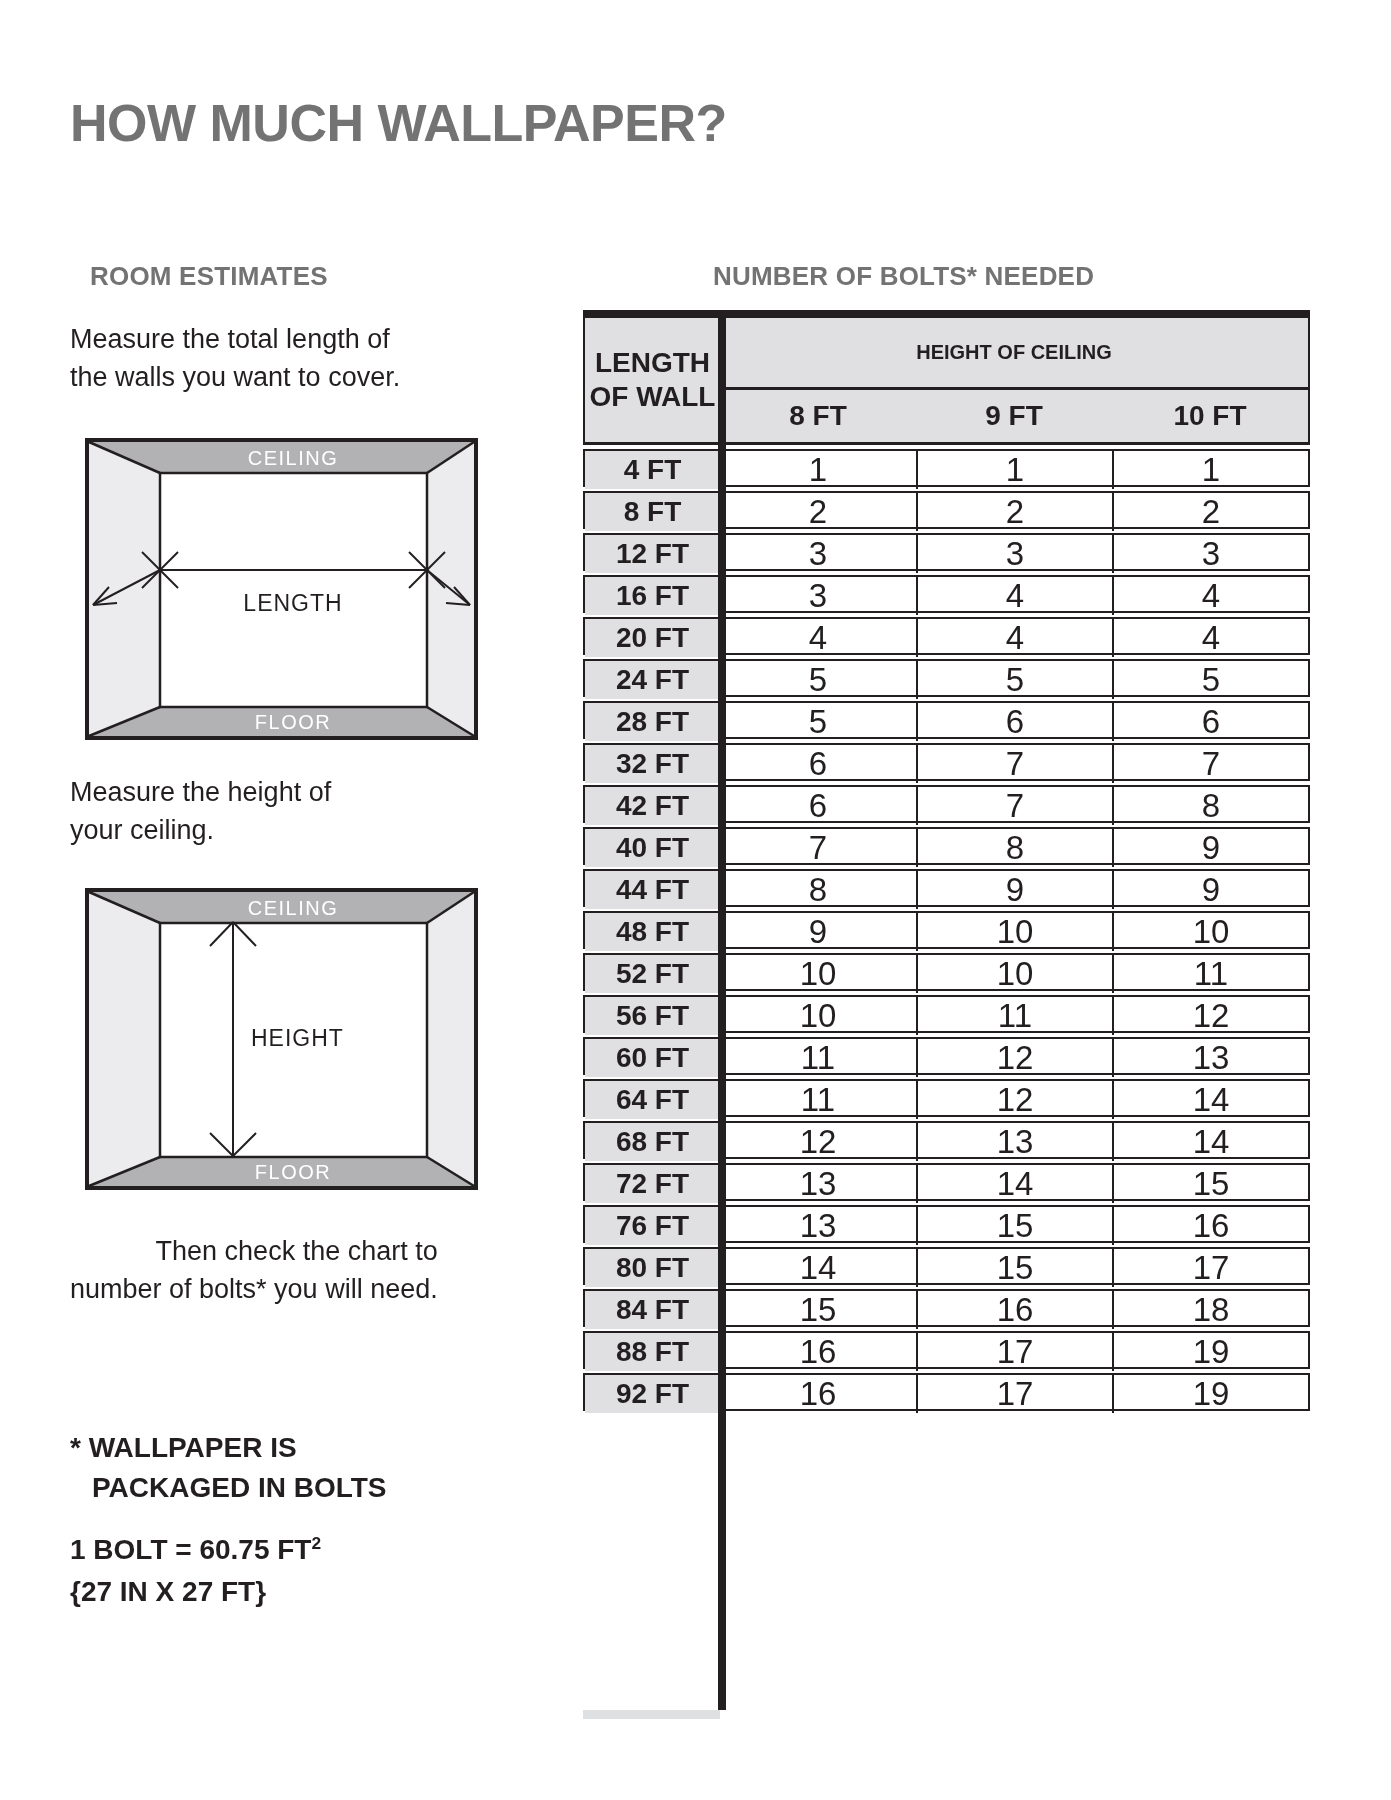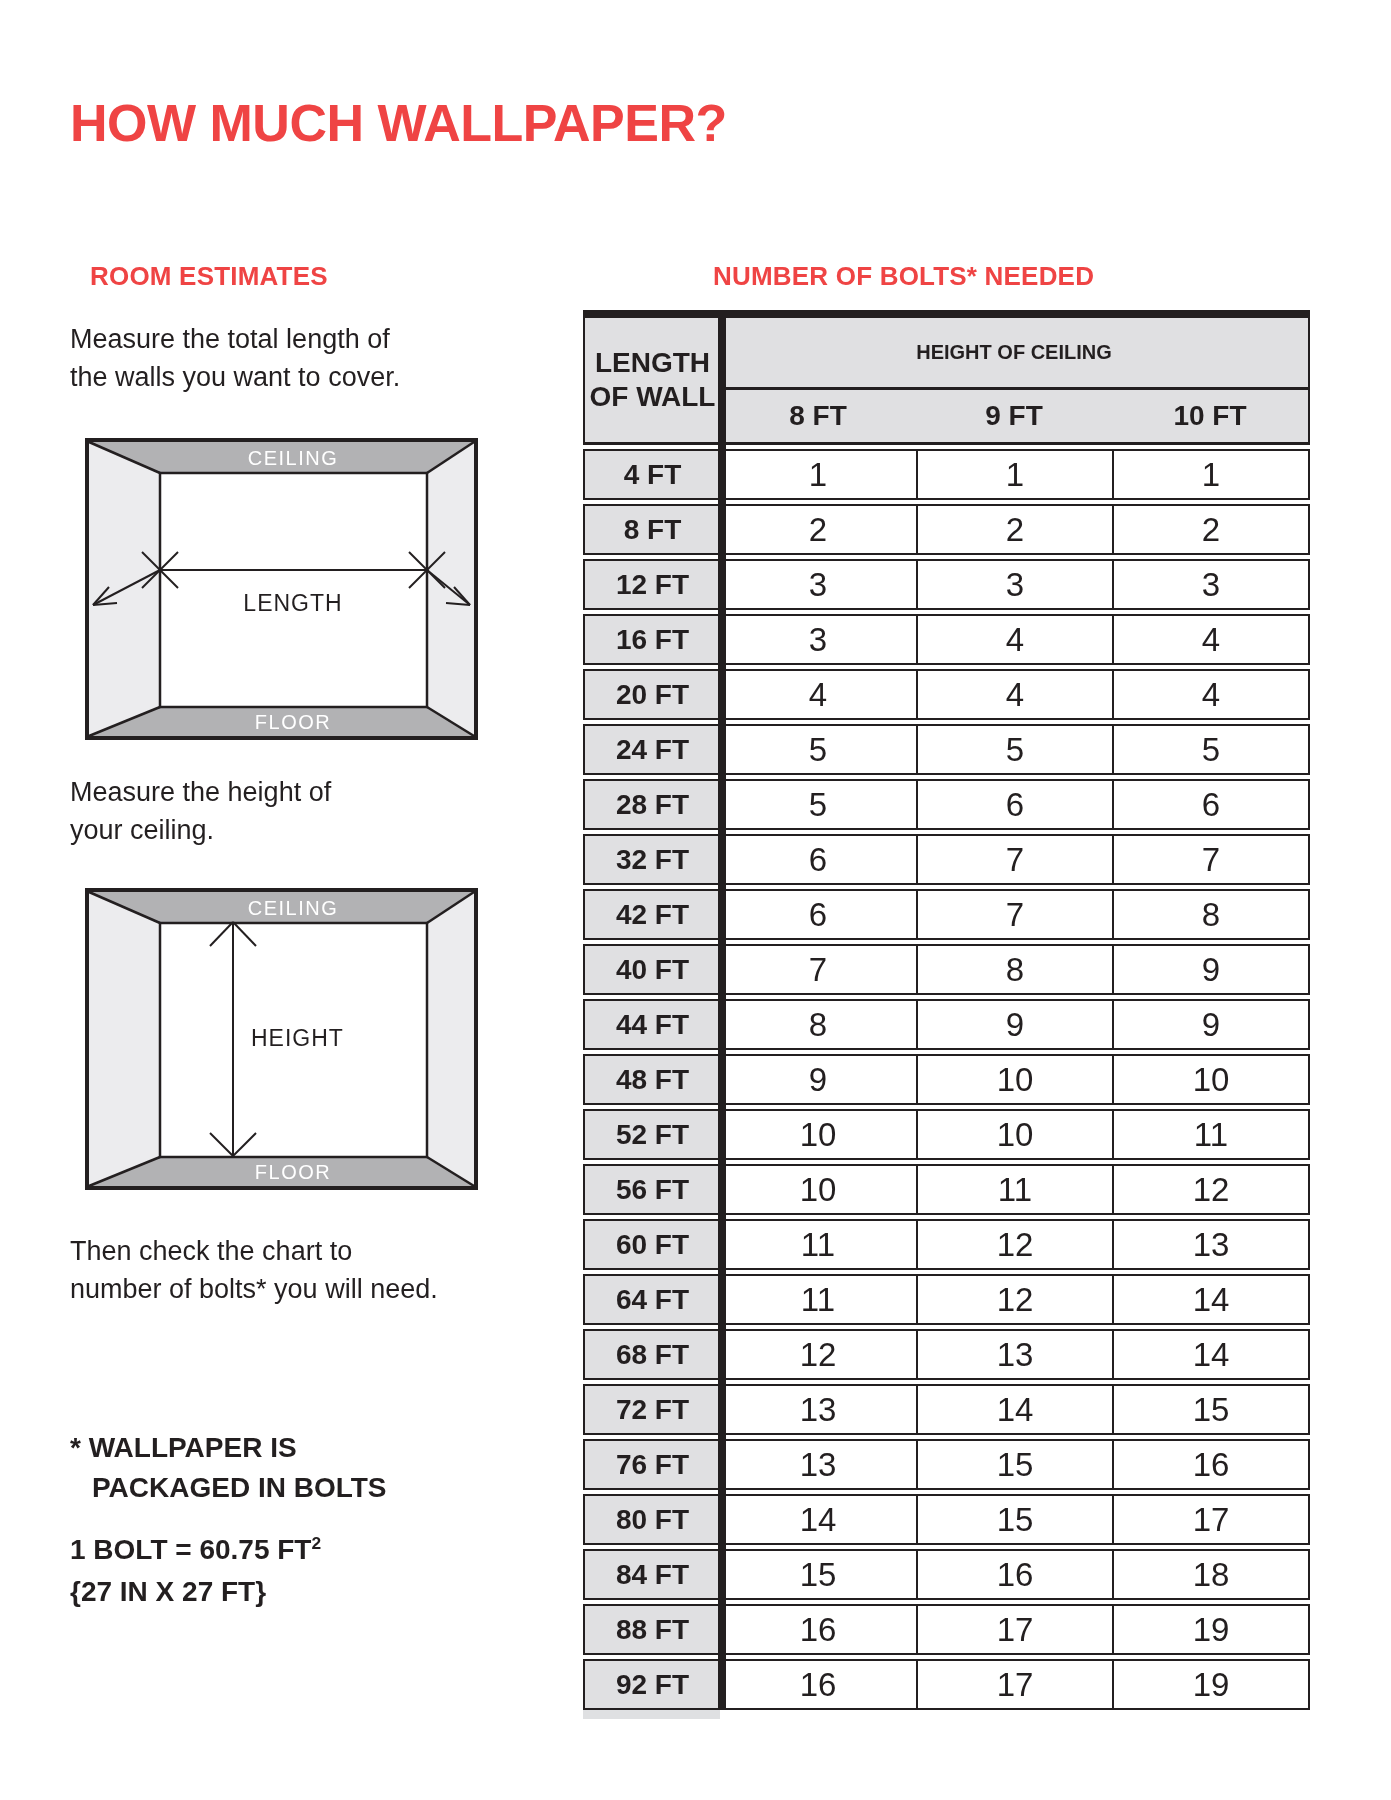--- a/index.html
+++ b/index.html
@@ -1,21 +1,21 @@
 <!DOCTYPE html>
 <html><head>
 <meta charset="utf-8">
 <style>
   html,body { margin:0; padding:0; background:#ffffff; }
   .page {
     position:relative; width:1391px; height:1800px; background:#ffffff;
     font-family:"Liberation Sans","DejaVu Sans",sans-serif; color:#231f20; overflow:hidden;
   }
   .abs { position:absolute; }
-  .blue { color:#ef4444; }
+  .blue { color:#737373; }
   .page-title { left:70px; top:58px; font-size:52px; font-weight:bold; letter-spacing:-0.5px; }
   .section-heading { font-size:26px; font-weight:bold; letter-spacing:0.2px;margin-left:20px; }
   .para { font-size:27px; line-height:38px; }
   .footnote { left:70px; top:1428px; font-size:28px; font-weight:bold; line-height:40px; }
   .footnote .indent { padding-left:22px; }
   .boltinfo { left:70px; top:1522px; font-size:28px; font-weight:bold; line-height:42px; }
   .boltinfo sup { font-size:0.62em; vertical-align:super; }
 
   
   .table-wrap { position:absolute; left:583px; top:310px; width:727px; }
@@ -29,21 +29,21 @@
     font-weight:bold; font-size:28px; line-height:34px; text-align:center;
   }
   .th-group {
     height:69px; border-bottom:3px solid #231f20;
     display:flex; align-items:center; justify-content:center; font-weight:bold; font-size:20px;
   }
   .th-cols { height:52px; display:grid; grid-template-columns:1fr 1fr 1fr; }
   .th-col { display:flex; align-items:center; justify-content:center; font-weight:bold; font-size:28px; }
   .tbody { margin-top:4px; }
   .trow {
-    display:grid; grid-template-columns:135px 1fr 1fr 1fr; height:51px; box-sizing:border-box;
+    display:grid; grid-template-columns:135px 1fr 1fr 1fr; height:38px; box-sizing:border-box;
     border:2px solid #231f20; background:#ffffff; margin-bottom:4px;
   }
   .trow:last-child { margin-bottom:12px; }
   .tlabel {
     background:#e0e0e2; display:flex; align-items:center; justify-content:center;
     font-weight:bold; font-size:28px;
   }
   .tcell { display:flex; align-items:center; justify-content:center; font-size:33px; }
   .trow > .tcell:nth-child(3), .trow > .tcell:nth-child(4) { border-left:2px solid #231f20; }
   .divider-bar { position:absolute; left:135px; top:0; width:8px; height:1400px; background:#231f20; }
@@ -118,21 +118,21 @@
       <line x1="148" y1="34" x2="125" y2="58"></line>
       <line x1="148" y1="34" x2="171" y2="58"></line>
       <line x1="148" y1="268" x2="125" y2="245"></line>
       <line x1="148" y1="268" x2="171" y2="245"></line>
     </g>
     <text class="svg-wall-label" x="208" y="27" text-anchor="middle">CEILING</text>
     <text class="svg-wall-label" x="208" y="291" text-anchor="middle">FLOOR</text>
     <text class="svg-dim-label" x="166" y="158">HEIGHT</text>
   </svg>
 
-  <div class="abs para" style="left:70px; top:1232px;">
+  <div class="abs para" style="left:70px; top:1232px;text-align:right;">
     <div>Then check the chart to</div>
     <div>number of bolts* you will need.</div>
   </div>
 
   <div class="abs footnote">
     <div><span>*</span>&nbsp;<span>WALLPAPER IS</span></div>
     <div class="indent">PACKAGED IN BOLTS</div>
   </div>
 
   <div class="abs boltinfo">

